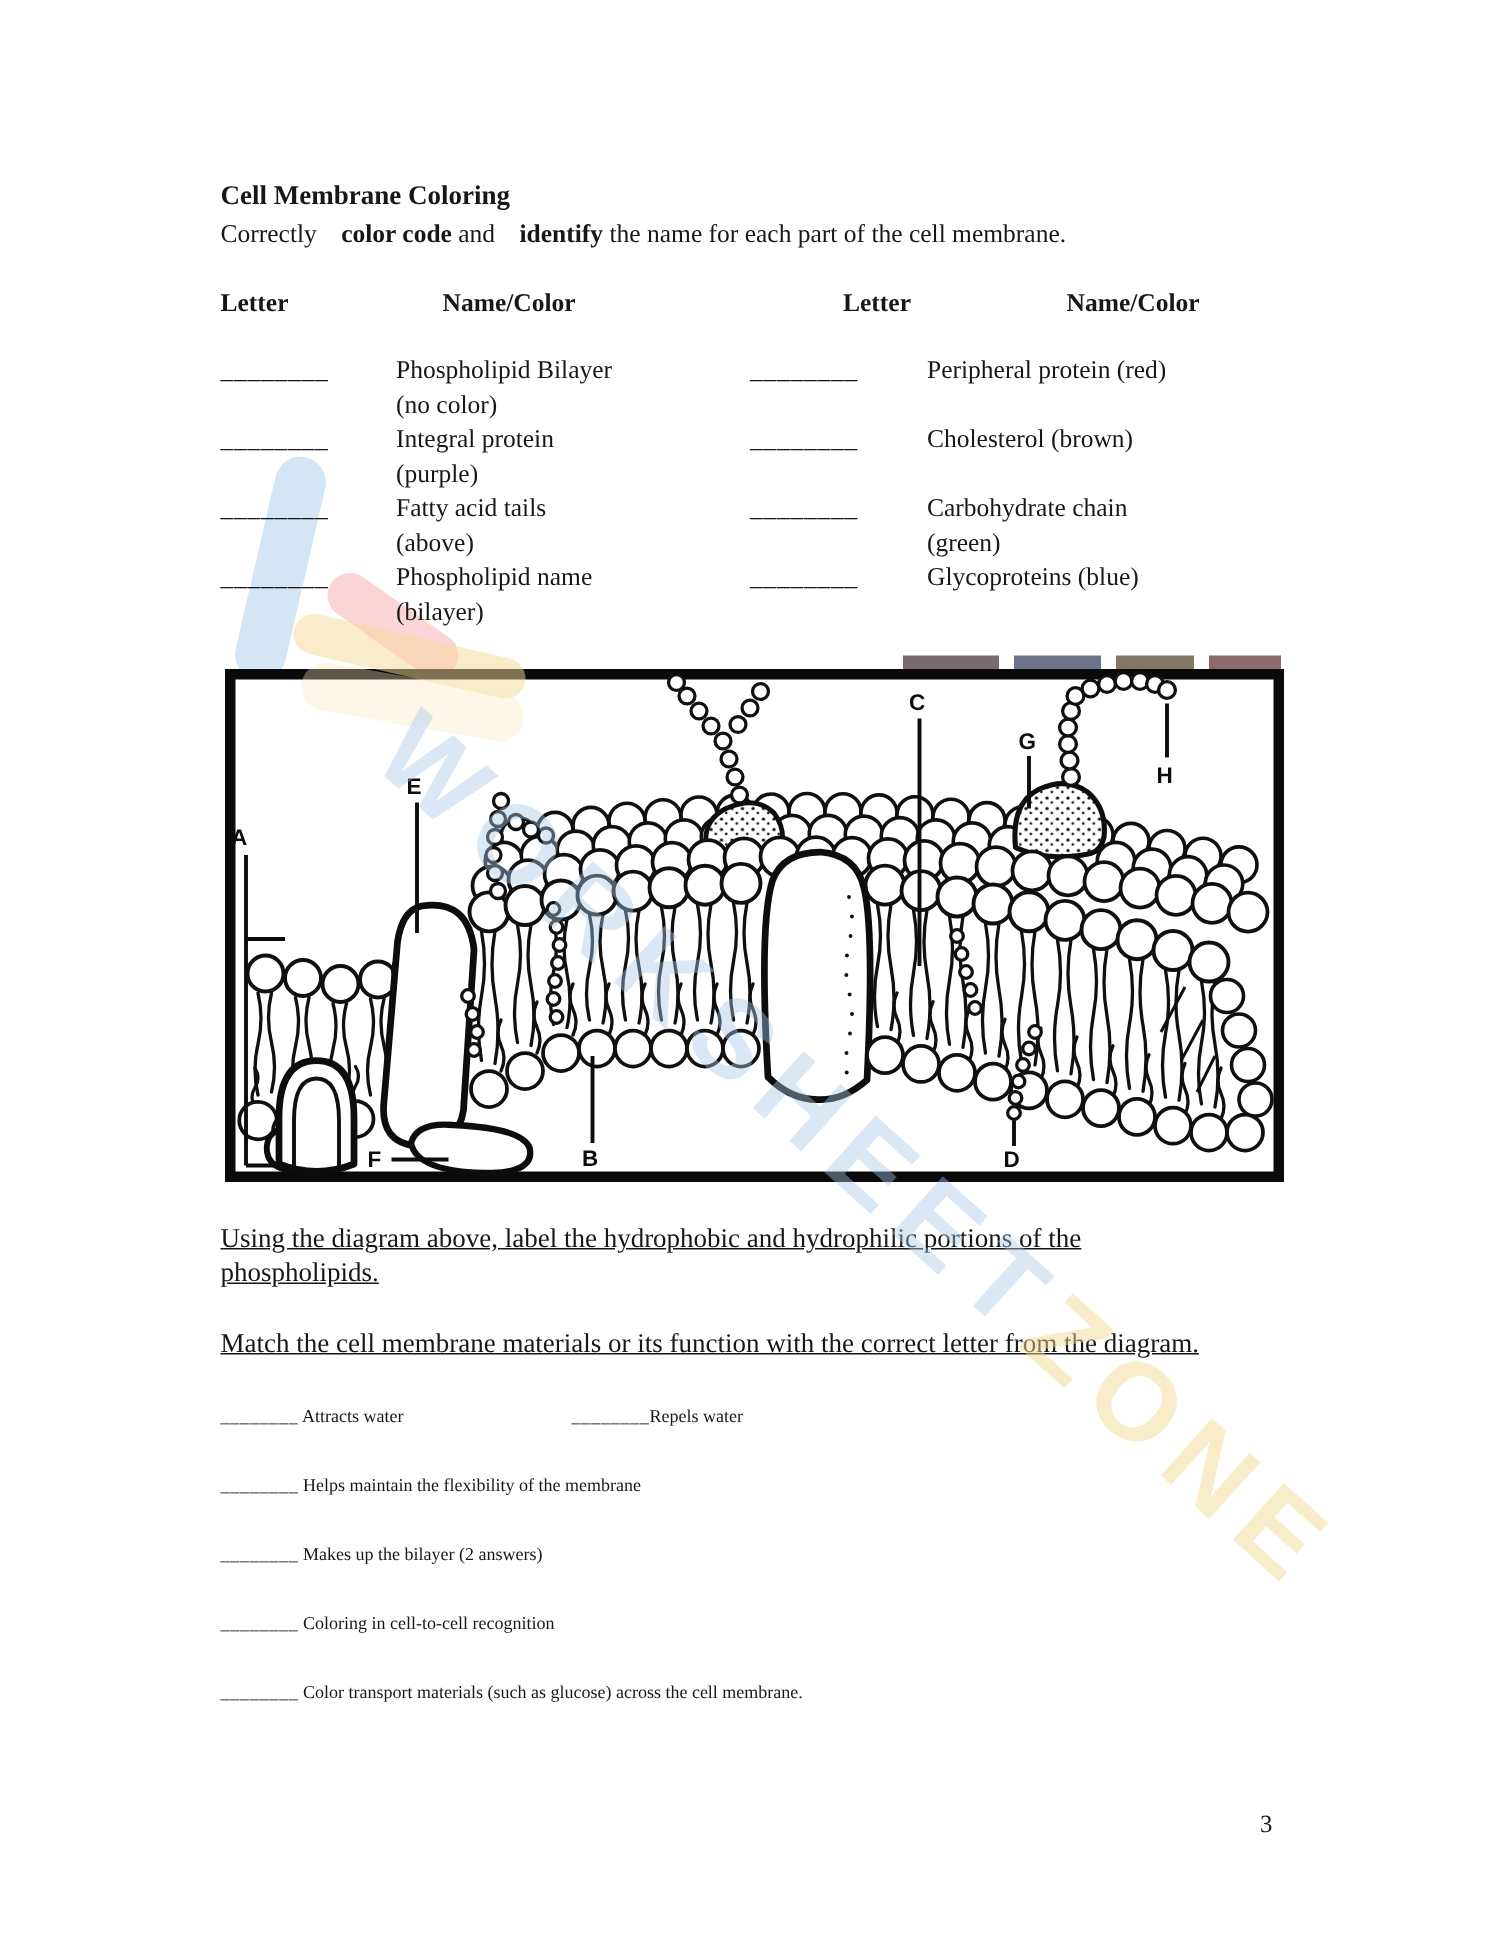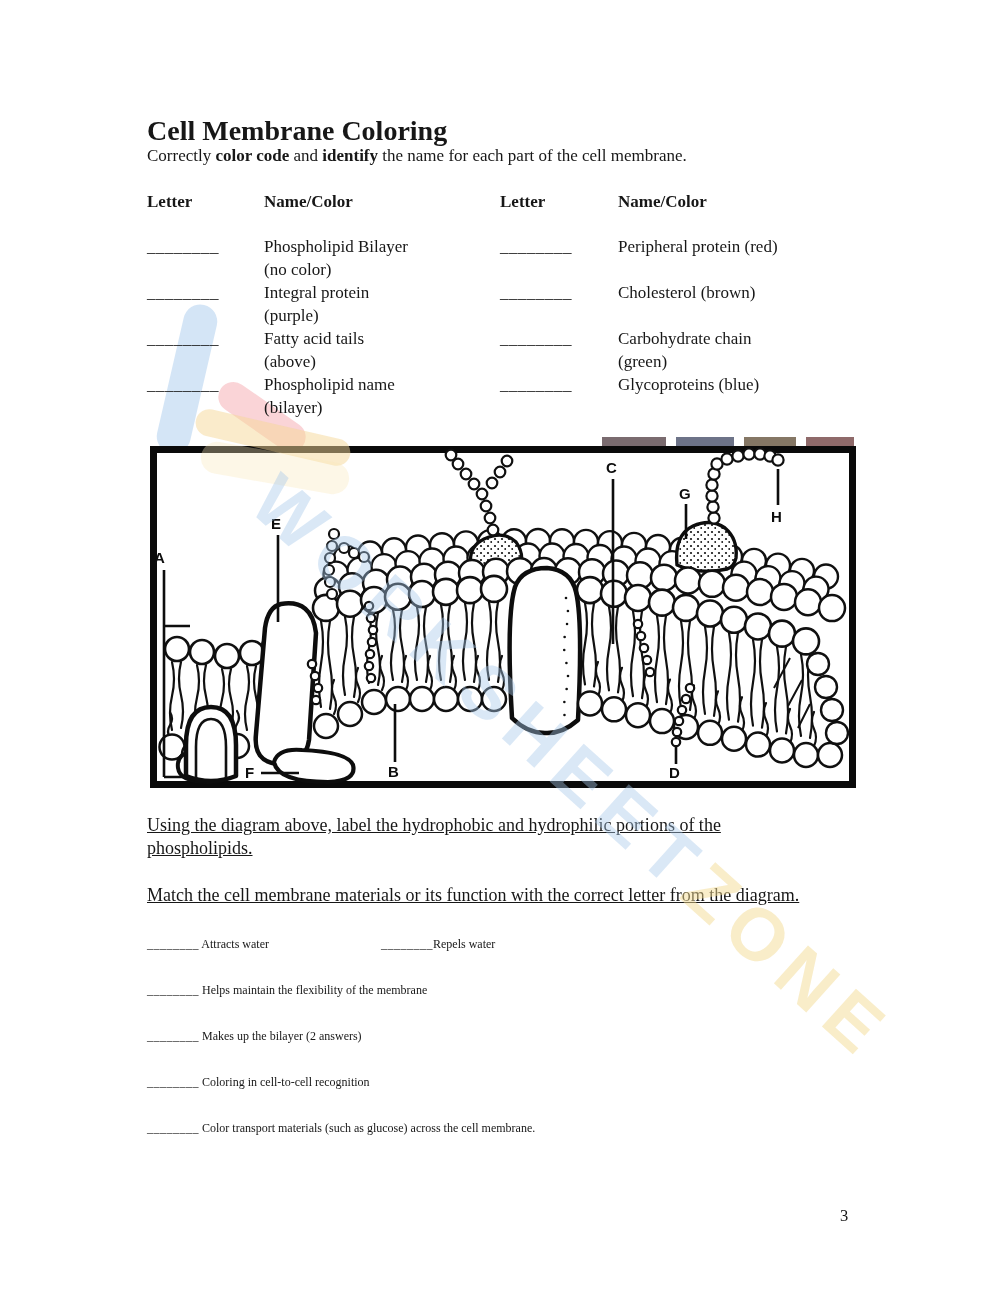--- a/index.html
+++ b/index.html
@@ -1,26 +1,26 @@
 <!DOCTYPE html>
 <html><head>
 <meta charset="utf-8">
 <style>
   html,body{margin:0;padding:0;}
   body{
     width:1000px;height:1294px;position:relative;background:#ffffff;
     font-family:"Liberation Serif","DejaVu Serif",serif;color:#171717;overflow:hidden;
   }
   .page{position:relative;z-index:2;padding:118px 0 0 147px;width:853px;}
-  .title{font-size:28px;line-height:25px;font-weight:bold;margin:0;}
+  .title{font-size:18px;line-height:25px;font-weight:bold;margin:0;}
   .subtitle{font-size:17px;line-height:23px;margin:1px 0 0 0;}
-  .subtitle b{font-weight:bold;}
+  .subtitle b{font-weight:bold;margin-left:12px;}
 
   .ct-grid{display:grid;grid-template-columns:117px 236px 118px 242px;font-size:17px;line-height:23px;}
-  .ct-head{margin-top:23px;font-weight:bold;}
+  .ct-head{margin-top:23px;font-weight:bold;gap:31px;}
   .ct-rows{margin-top:22px;}
   .ct-row{min-height:46px;}
   .blank{white-space:nowrap;letter-spacing:0.5px;}
 
   .diagram-wrap{margin-top:27px;position:relative;width:706px;height:342px;margin-left:3px;}
   #diagram-svg{display:block;width:706px;height:342px;}
   .dlabel{font-family:"Liberation Sans","DejaVu Sans",sans-serif;font-weight:bold;font-size:15px;fill:#0d0d0d;}
 
   .para{font-size:18px;line-height:23px;width:680px;margin:0;text-decoration:underline;}
   .p1{margin-top:26px;}

